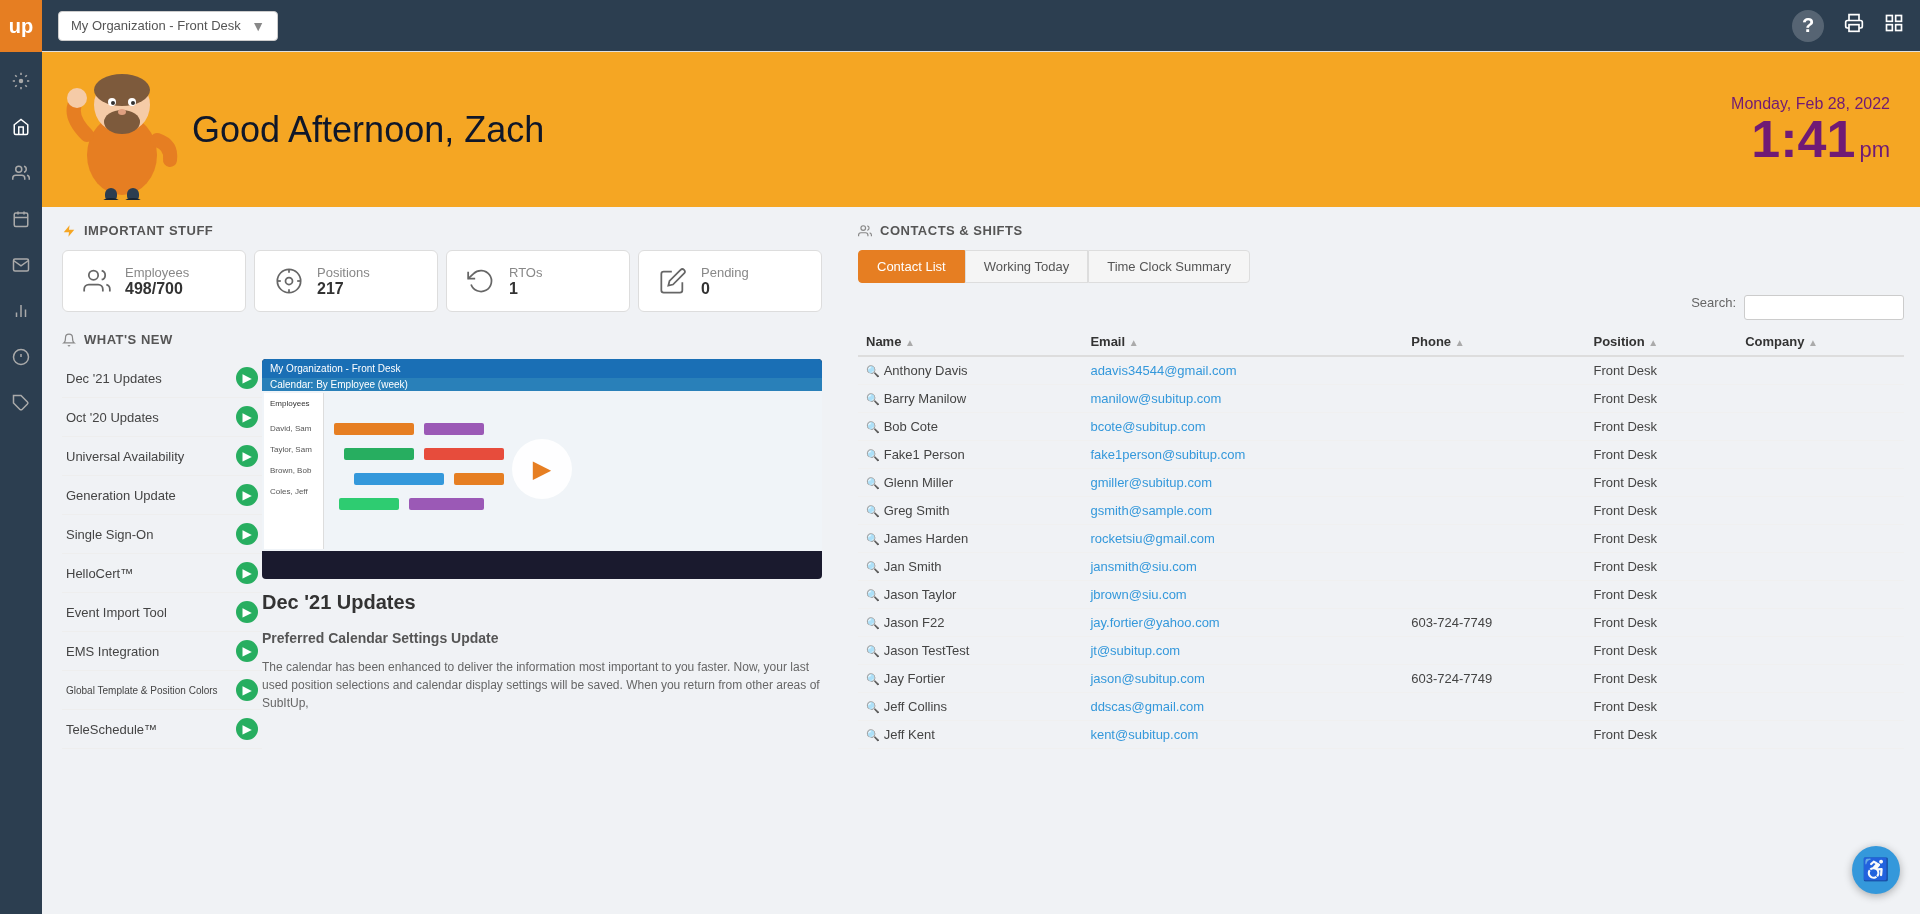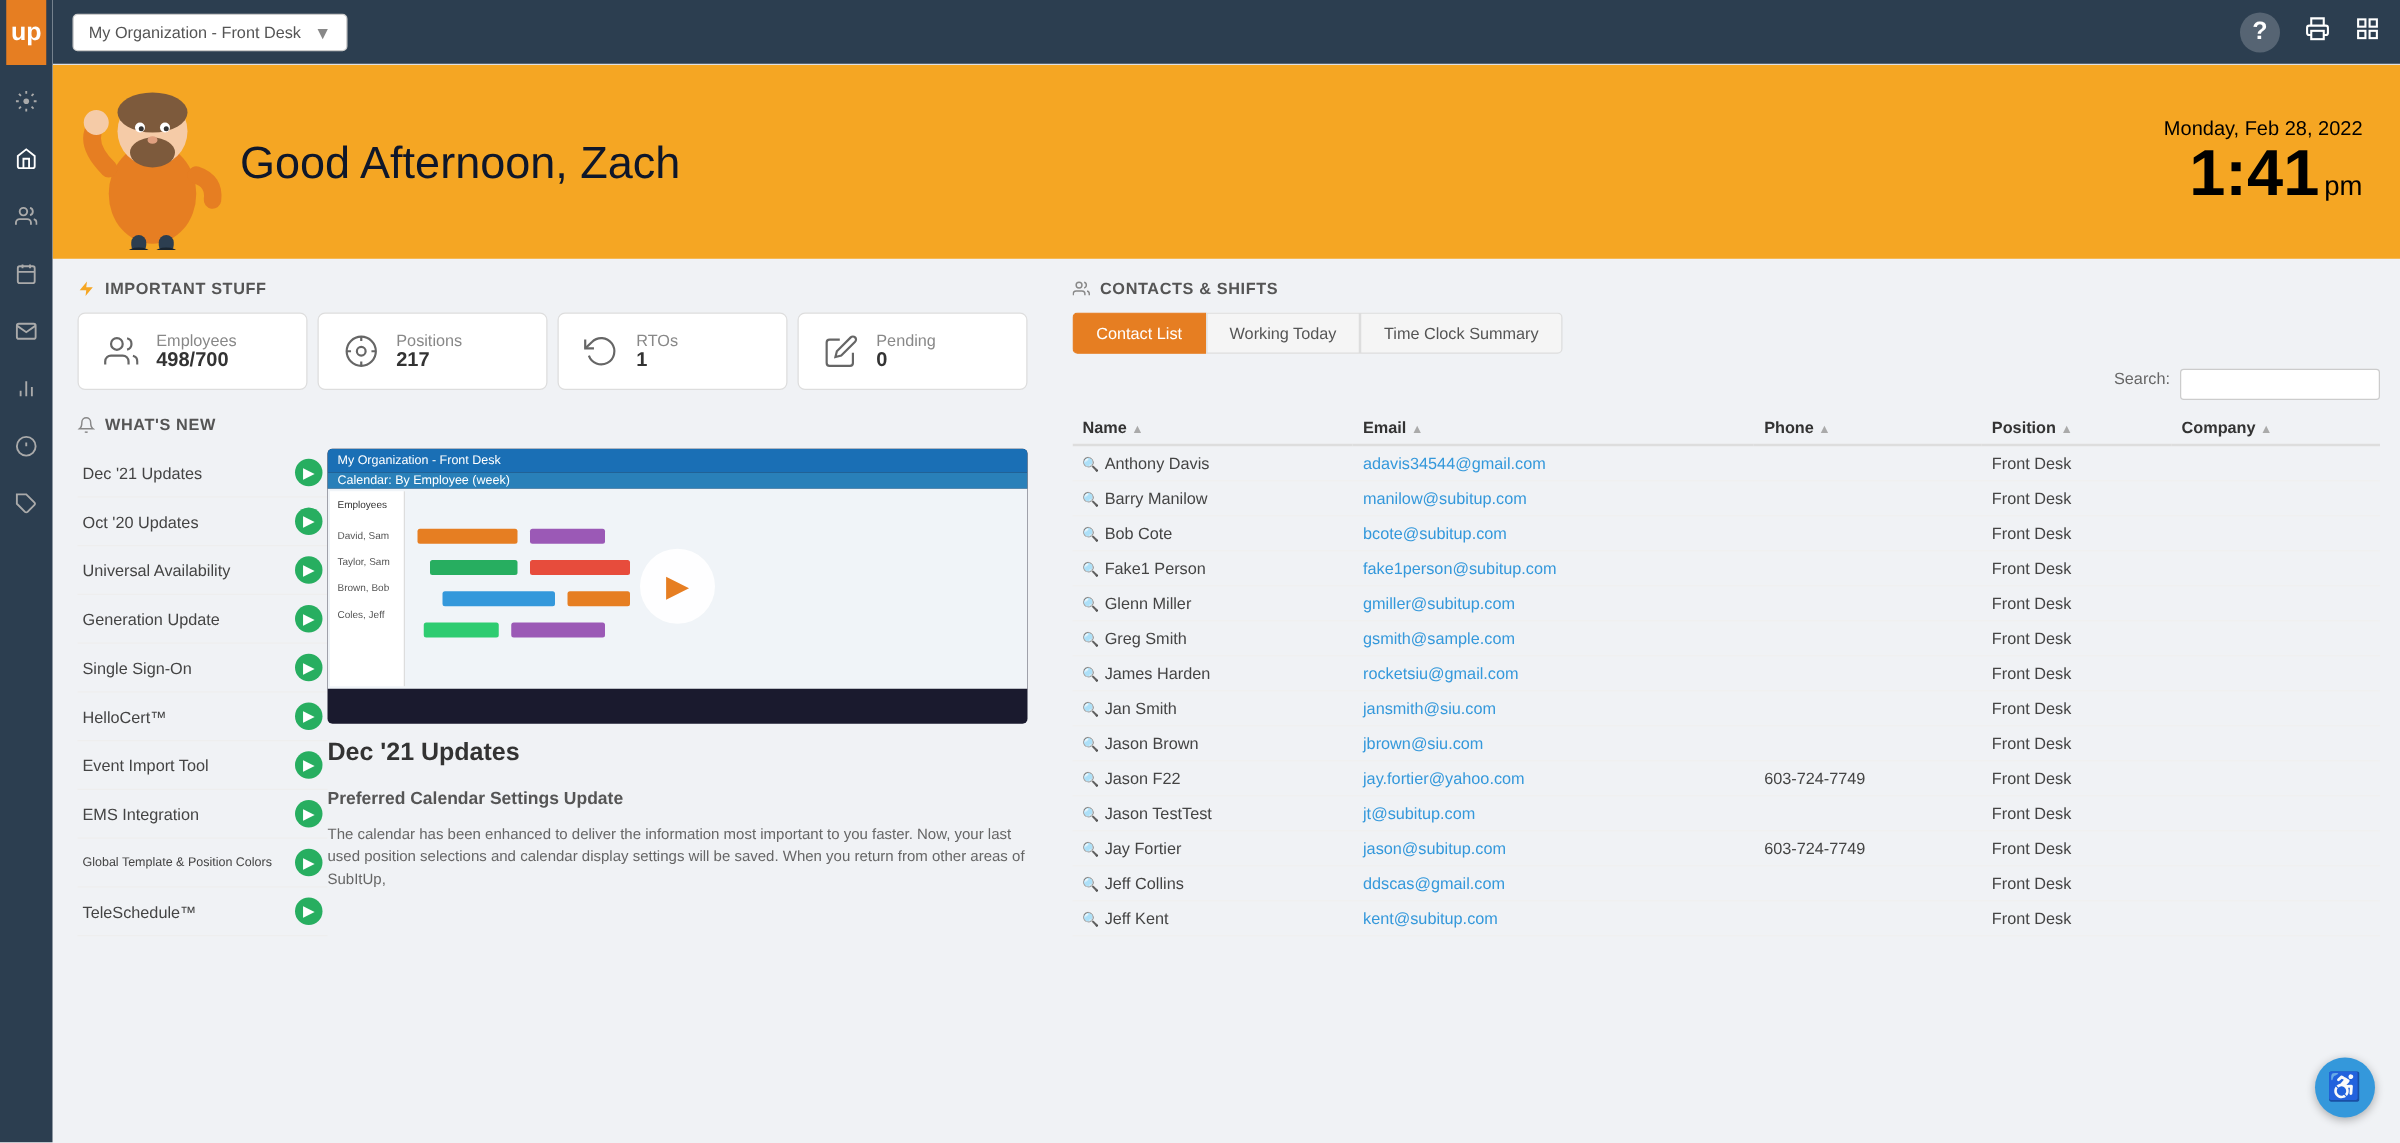--- a/index.html
+++ b/index.html
@@ -10,21 +10,21 @@
       width: 42px;
       background: #2c3e50;
       display: flex;
       flex-direction: column;
       align-items: center;
       padding-top: 0;
       flex-shrink: 0;
       z-index: 10;
     }
     .sidebar-logo {
-      width: 32px;
+      width: 42px;
       height: 52px;
       background: #e67e22;
       display: flex;
       align-items: center;
       justify-content: center;
       color: white;
       font-weight: bold;
       font-size: 18px;
       cursor: pointer;
     }
@@ -90,21 +90,21 @@
       font-size: 36px;
       font-weight: 300;
       margin-left: 10px;
     }
     .hero-datetime {
       position: absolute;
       right: 30px;
       top: 50%;
       transform: translateY(-50%);
       text-align: right;
-      color: #000000;
+      color: #701a75;
     }
     .hero-date { font-size: 16px; }
     .hero-time { font-size: 52px; font-weight: bold; line-height: 1; }
     .hero-ampm { font-size: 18px; }
 
     
     .content-area {
       display: flex;
       flex: 1;
       overflow: hidden;
@@ -676,21 +676,21 @@
                   <td></td>
                 </tr>
                 <tr>
                   <td><span style="color:#95a5a6;font-size:11px;margin-right:4px;">🔍</span><span>Jan Smith</span></td>
                   <td><a href="#" class="contact-email">jansmith@siu.com</a></td>
                   <td></td>
                   <td>Front Desk</td>
                   <td></td>
                 </tr>
                 <tr>
-                  <td><span style="color:#95a5a6;font-size:11px;margin-right:4px;">🔍</span><span>Jason Brown</span></td>
+                  <td><span style="color:#95a5a6;font-size:11px;margin-right:4px;">🔍</span><span>Jason Taylor</span></td>
                   <td><a href="#" class="contact-email">jbrown@siu.com</a></td>
                   <td></td>
                   <td>Front Desk</td>
                   <td></td>
                 </tr>
                 <tr>
                   <td><span style="color:#95a5a6;font-size:11px;margin-right:4px;">🔍</span><span>Jason F22</span></td>
                   <td><a href="#" class="contact-email">jay.fortier@yahoo.com</a></td>
                   <td>603-724-7749</td>
                   <td>Front Desk</td>

